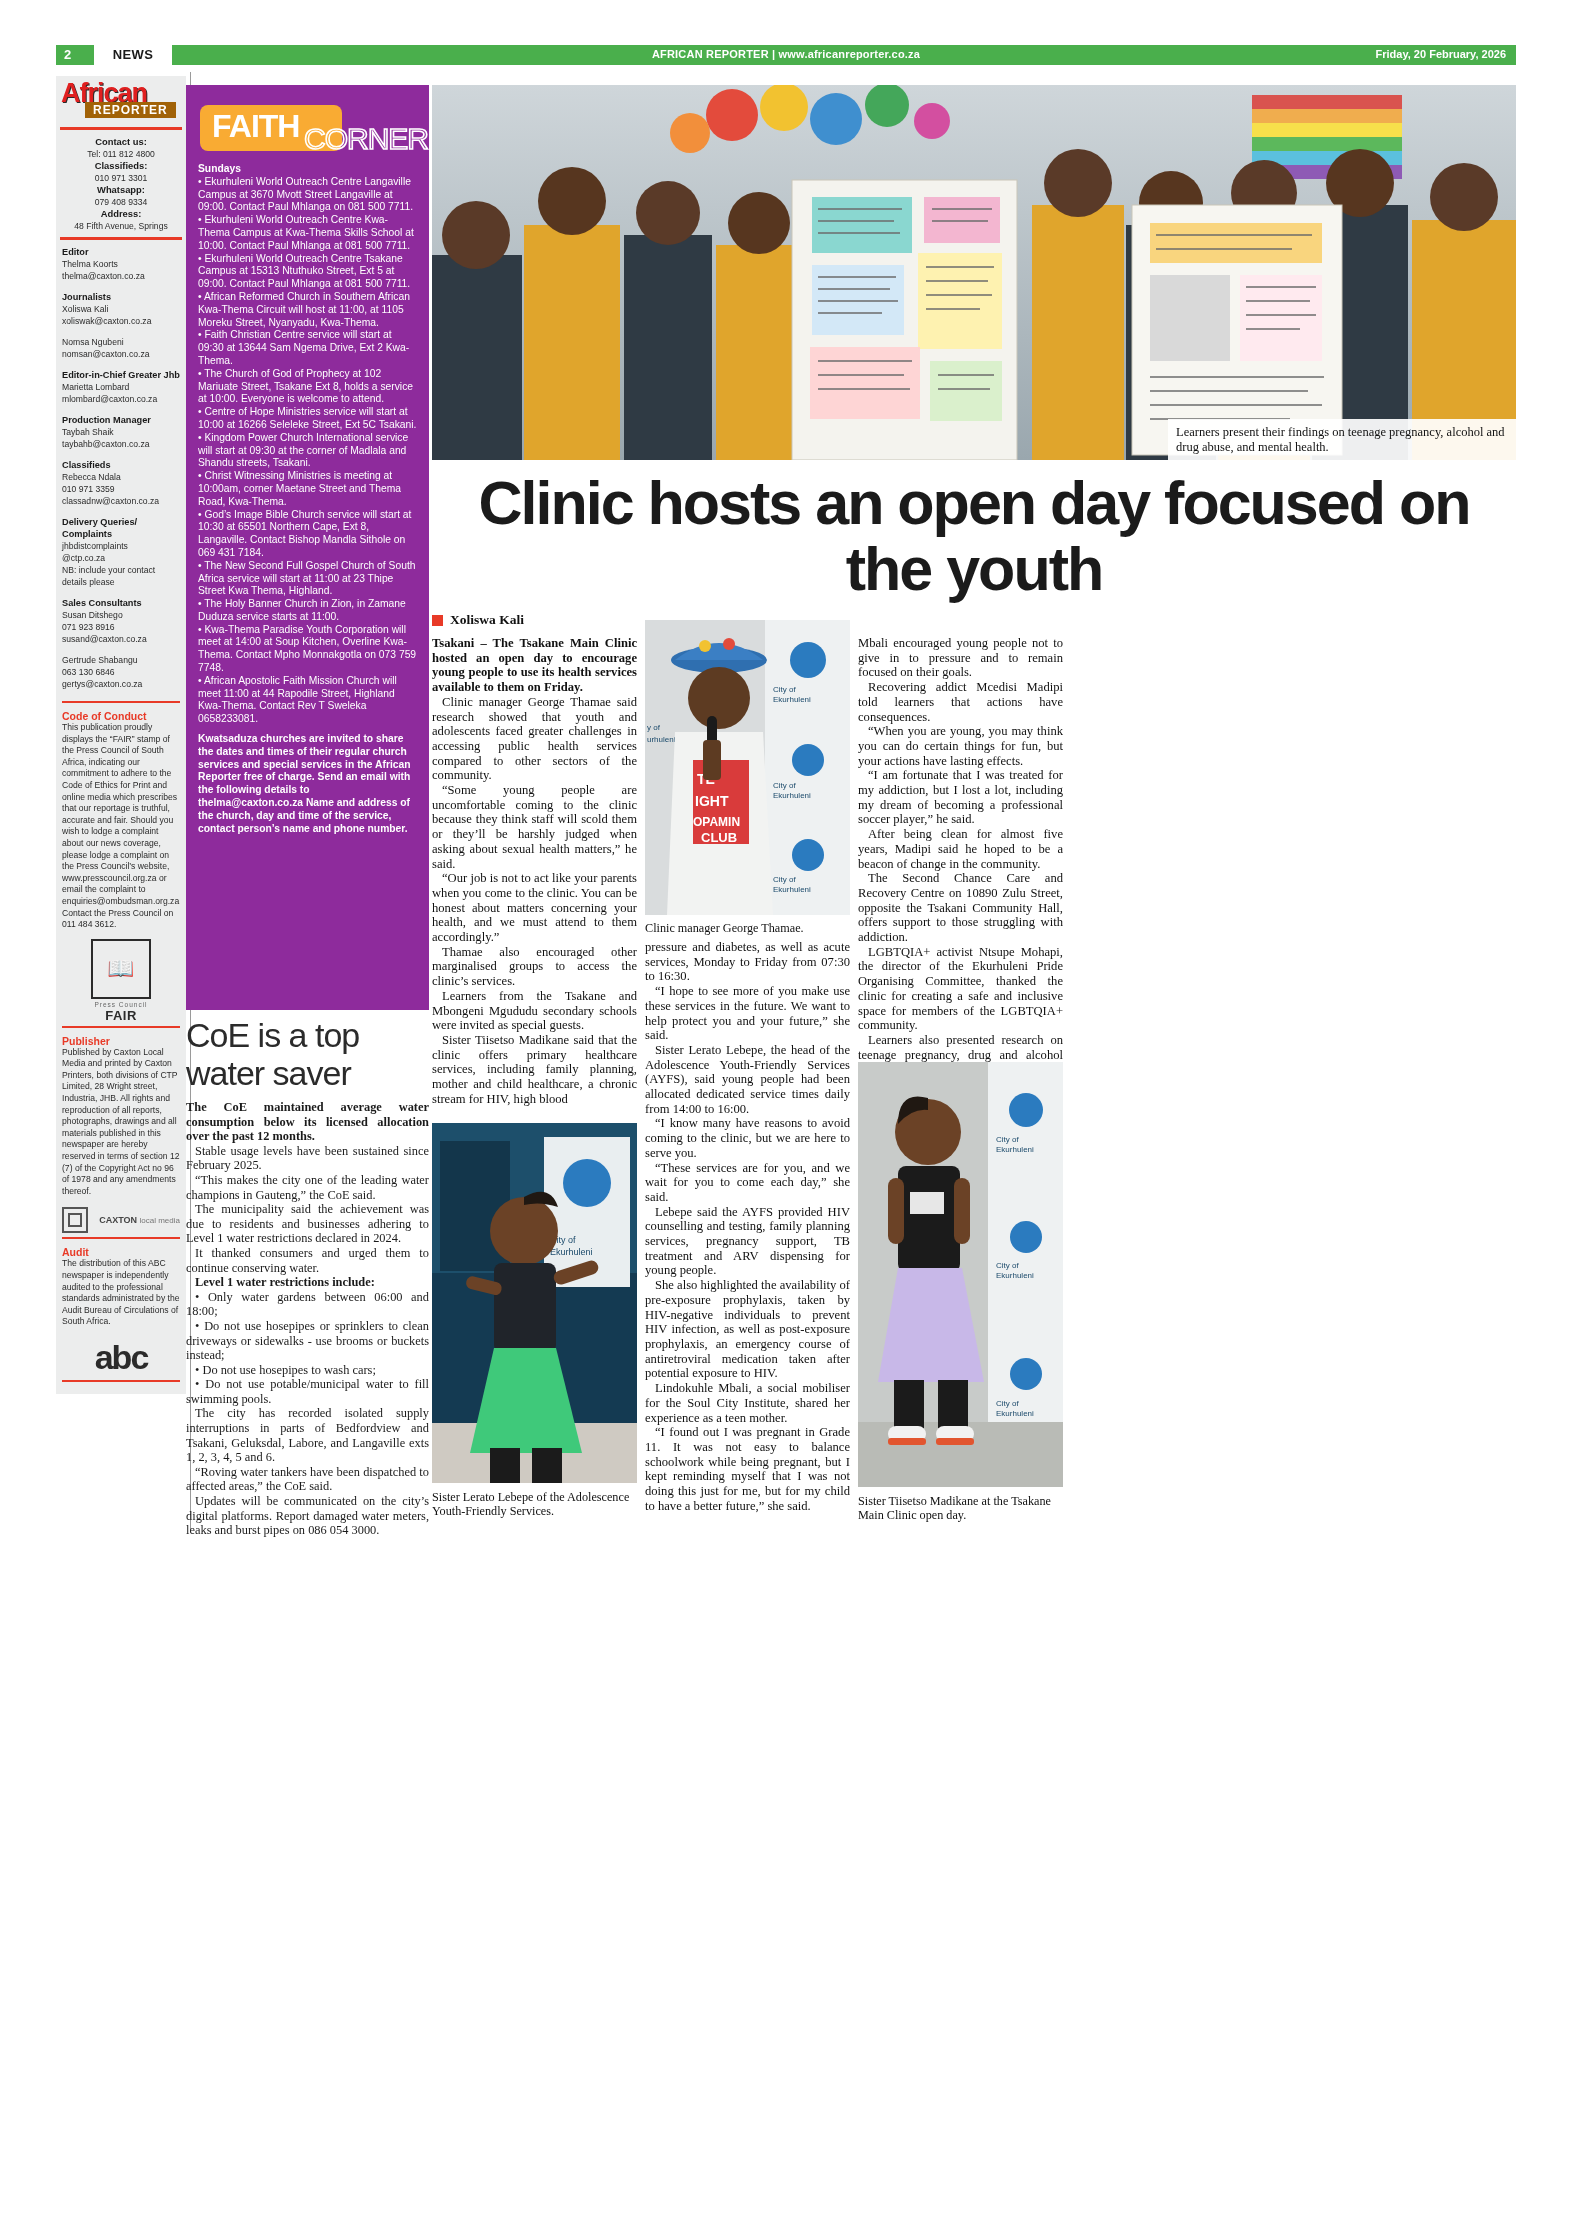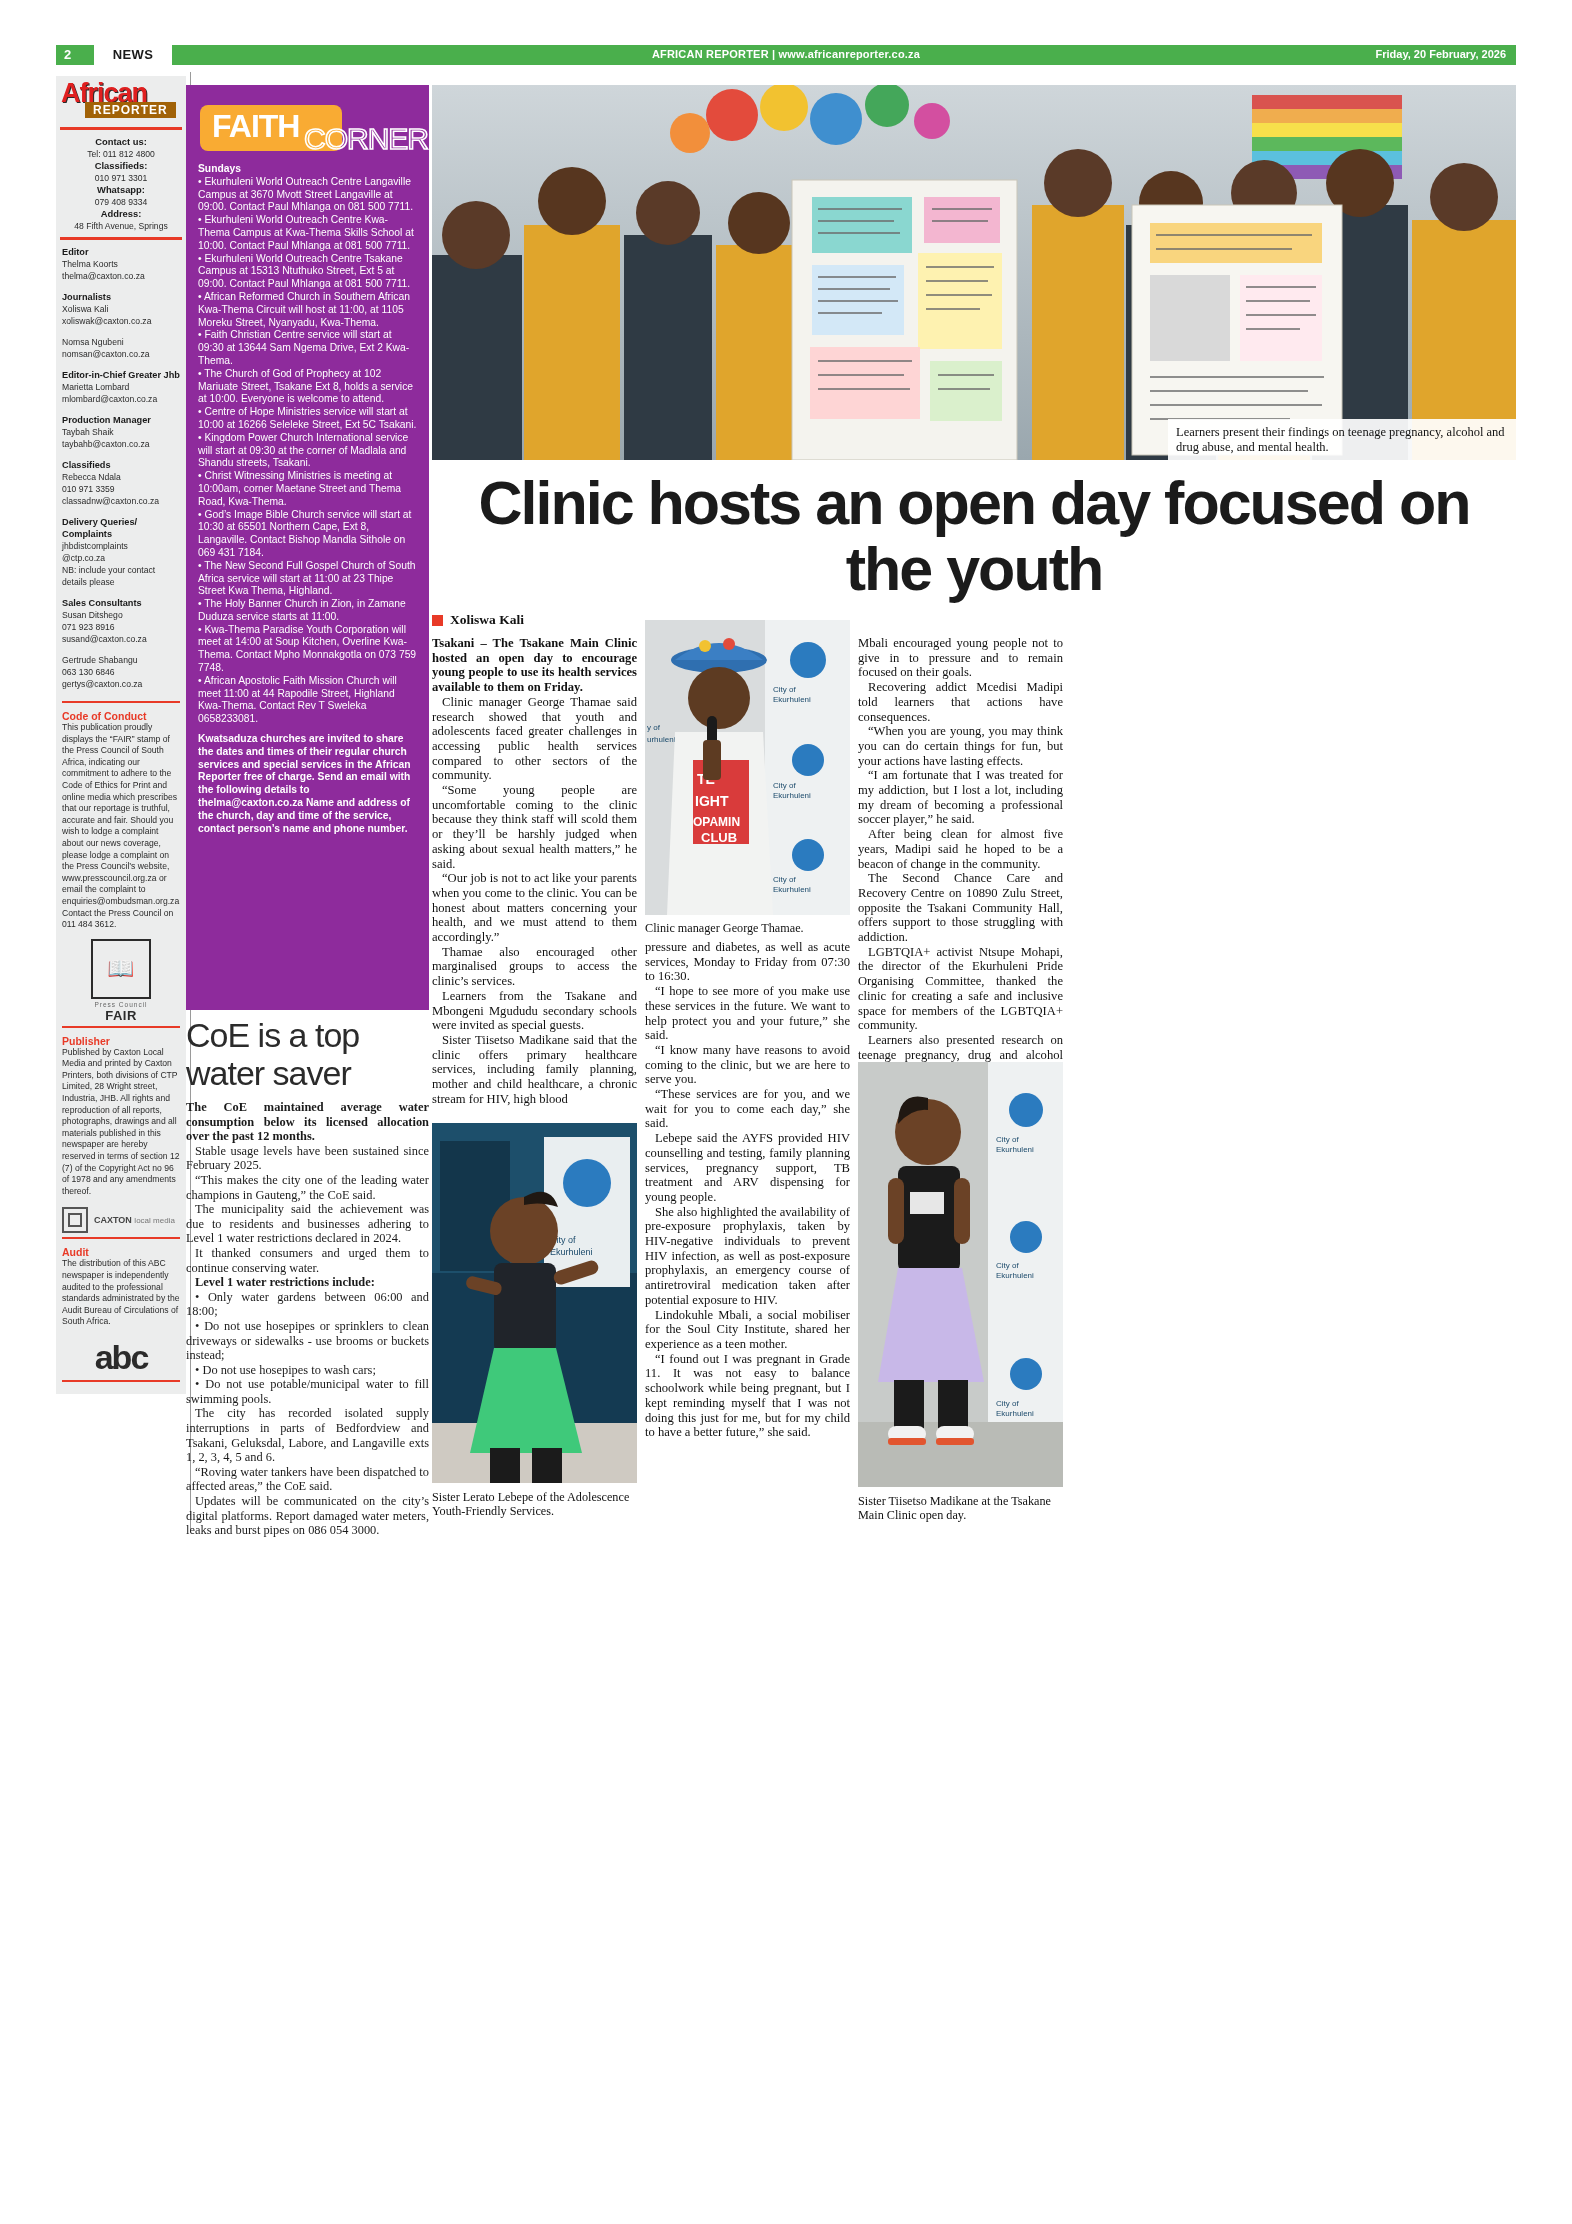--- a/index.html
+++ b/index.html
@@ -26,21 +26,21 @@
   .rail-l{text-align:left;font-size:8.6px;line-height:12px;color:#2b2b2b;padding:0 6px;}
   .rail-l b{display:block;font-size:9.2px;font-weight:800;color:#1b1b1b;margin-top:9px;}
   .rail-l .plain{display:block;}
   .sect-h{font-size:10.5px;font-weight:800;color:#e83a27;padding:0 6px;margin-top:7px;}
   .rule-red{height:2px;background:#e83a27;margin:3px 6px 4px 6px;}
   .rail-body{font-size:8.6px;line-height:11.6px;color:#2b2b2b;padding:0 6px;text-align:left;}
   .pc-logo{width:56px;height:56px;border:2px solid #2b2b2b;margin:8px auto 4px auto;display:flex;align-items:center;justify-content:center;flex-direction:column;}
   .pc-logo .bk{font-size:22px;line-height:20px;}
   .pc-fair{text-align:center;font-size:13px;font-weight:800;color:#2b2b2b;letter-spacing:.5px;margin-bottom:2px;}
   .pc-cap{text-align:center;font-size:6.5px;color:#666;letter-spacing:1px;margin-top:-2px;}
-  .cax{margin:10px 6px 4px 6px;display:flex;align-items:center;gap:6px;}
+  .cax{margin:10px 6px 4px 6px;display:flex;align-items:center;gap:6px;justify-content:space-between;}
   .cax .sq{width:22px;height:22px;border:2px solid #555;position:relative;}
   .cax .sq:before{content:"";position:absolute;left:4px;top:4px;width:10px;height:10px;border:2px solid #555;}
   .cax .tx{font-size:9px;color:#444;font-weight:700;}
   .cax .tx i{font-style:normal;font-weight:400;color:#777;font-size:8px;}
   .abclogo{font-size:34px;font-weight:800;color:#2b2b2b;text-align:center;margin-top:10px;letter-spacing:-2px;}
 
   
   .rail-div{position:absolute;left:190px;top:72px;width:1px;height:1460px;background:#9a9a9a;}
 
   
@@ -404,20 +404,21 @@
 
       <rect x="62" y="96" width="10" height="30" rx="5" fill="#1b1b1b"></rect>
       <rect x="58" y="120" width="18" height="40" rx="4" fill="#5d3b22"></rect>
     </svg>
   </div>
   <div class="ph-cap" style="left:645px;top:921px;width:205px;">Clinic manager George Thamae.</div>
 
   <div class="col colB">
     <p class="noind">pressure and diabetes, as well as acute services, Monday to Friday from 07:30 to 16:30.</p>
     <p>“I hope to see more of you make use these services in the future. We want to help protect you and your future,” she said.</p>
+    <p>Sister Lerato Lebepe, the head of the Adolescence Youth-Friendly Services (AYFS), said young people had been allocated dedicated service times daily from 14:00 to 16:00.</p>
     <p>“I know many have reasons to avoid coming to the clinic, but we are here to serve you.</p>
     <p>“These services are for you, and we wait for you to come each day,” she said.</p>
     <p>Lebepe said the AYFS provided HIV counselling and testing, family planning services, pregnancy support, TB treatment and ARV dispensing for young people.</p>
     <p>She also highlighted the availability of pre-exposure prophylaxis, taken by HIV-negative individuals to prevent HIV infection, as well as post-exposure prophylaxis, an emergency course of antiretroviral medication taken after potential exposure to HIV.</p>
     <p>Lindokuhle Mbali, a social mobiliser for the Soul City Institute, shared her experience as a teen mother.</p>
     <p>“I found out I was pregnant in Grade 11. It was not easy to balance schoolwork while being pregnant, but I kept reminding myself that I was not doing this just for me, but for my child to have a better future,” she said.</p>
   </div>
 
   <div class="col colC">
     <p class="noind">Mbali encouraged young people not to give in to pressure and to remain focused on their goals.</p>

